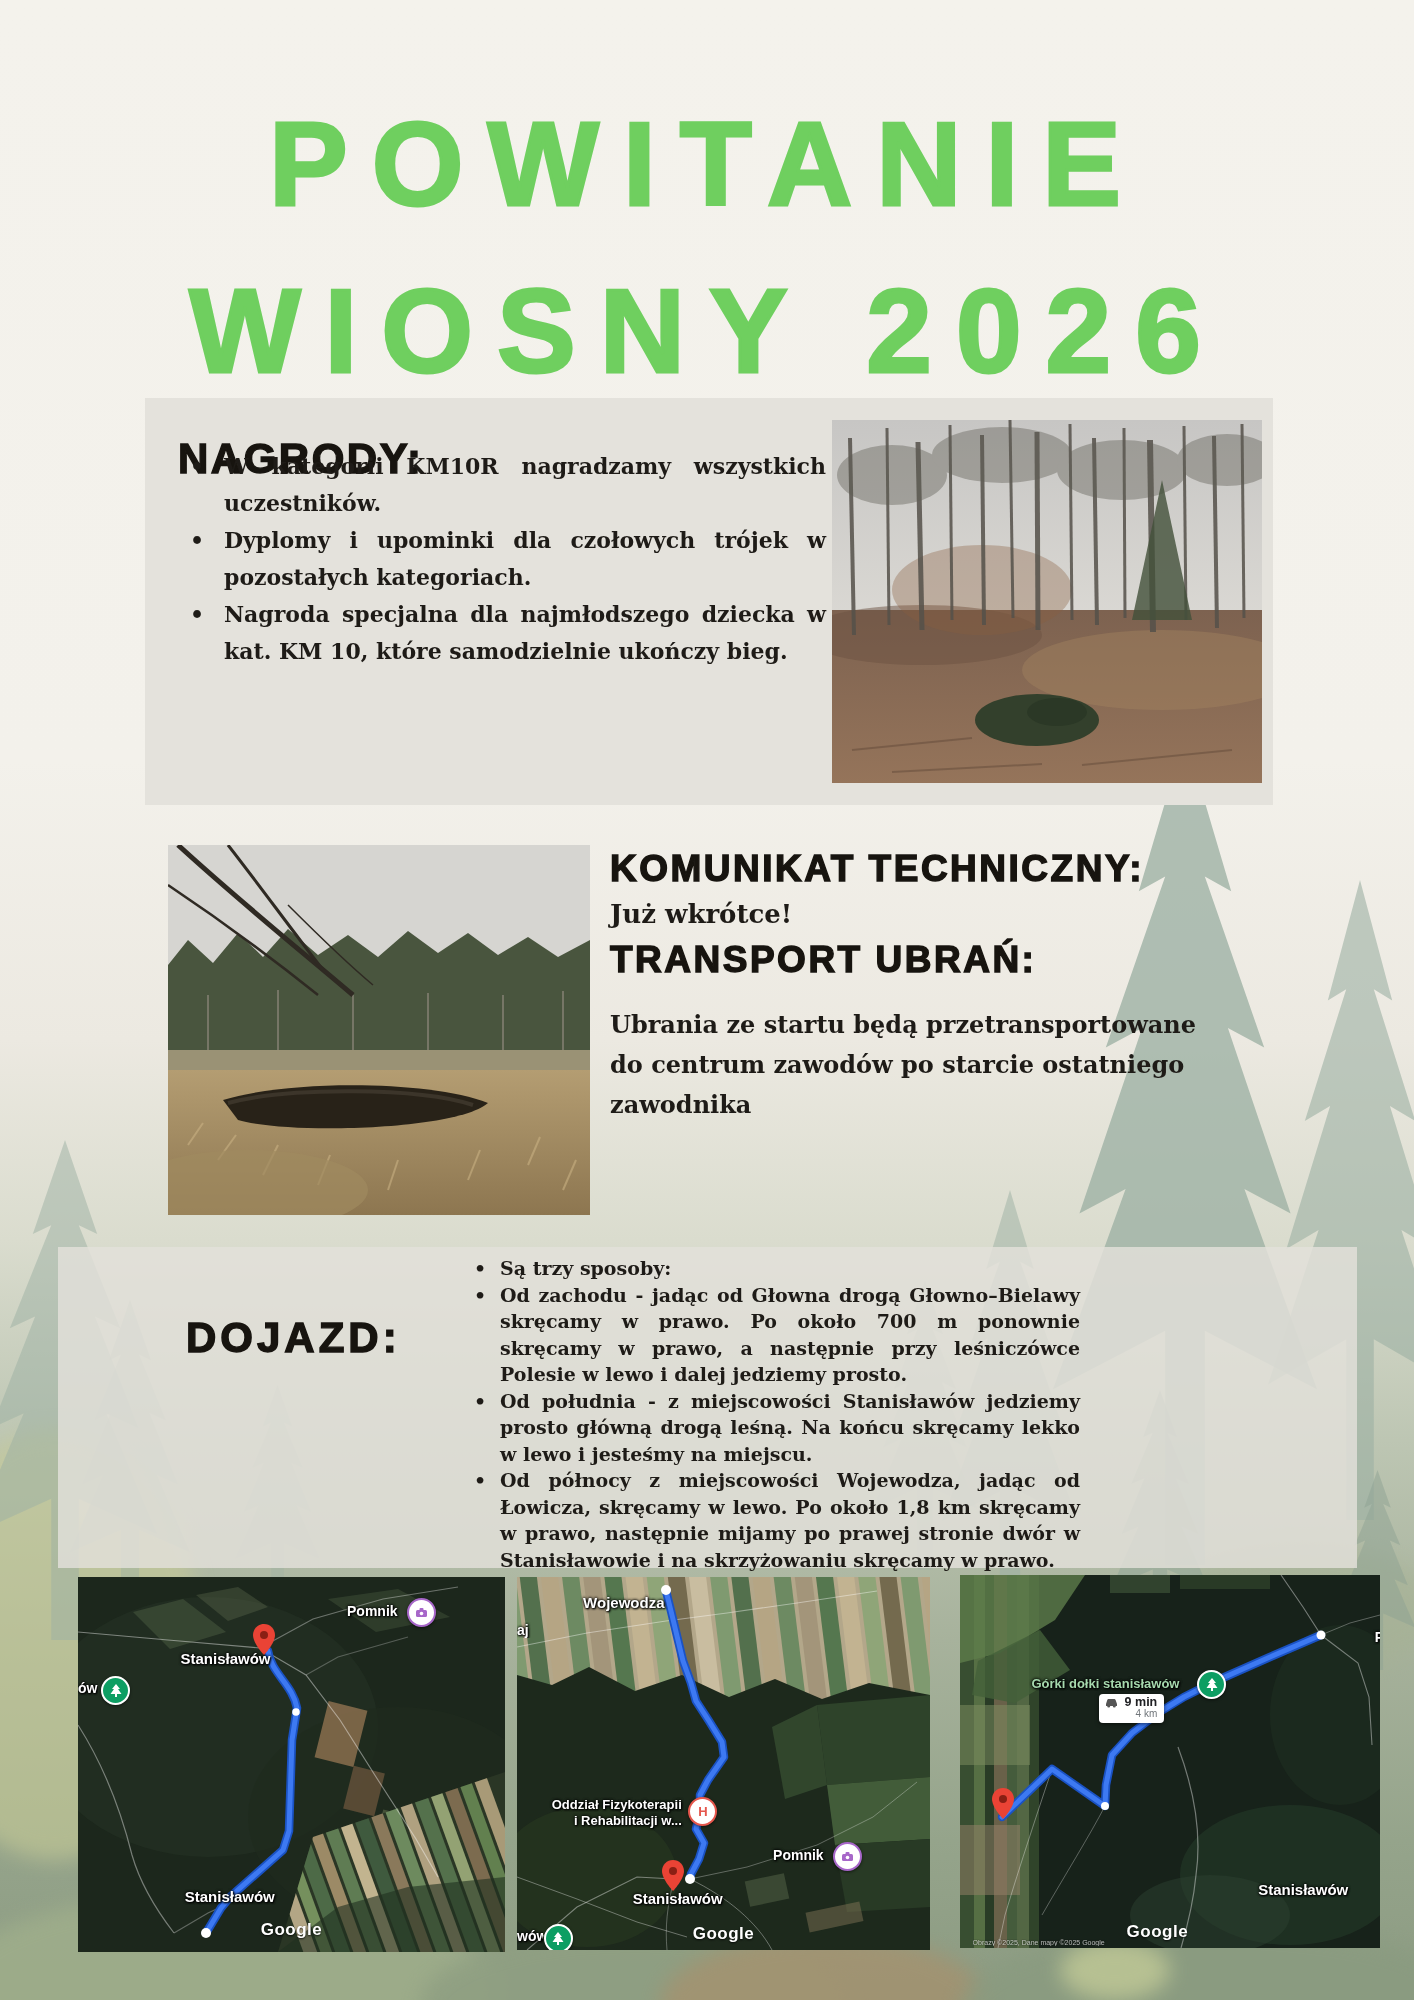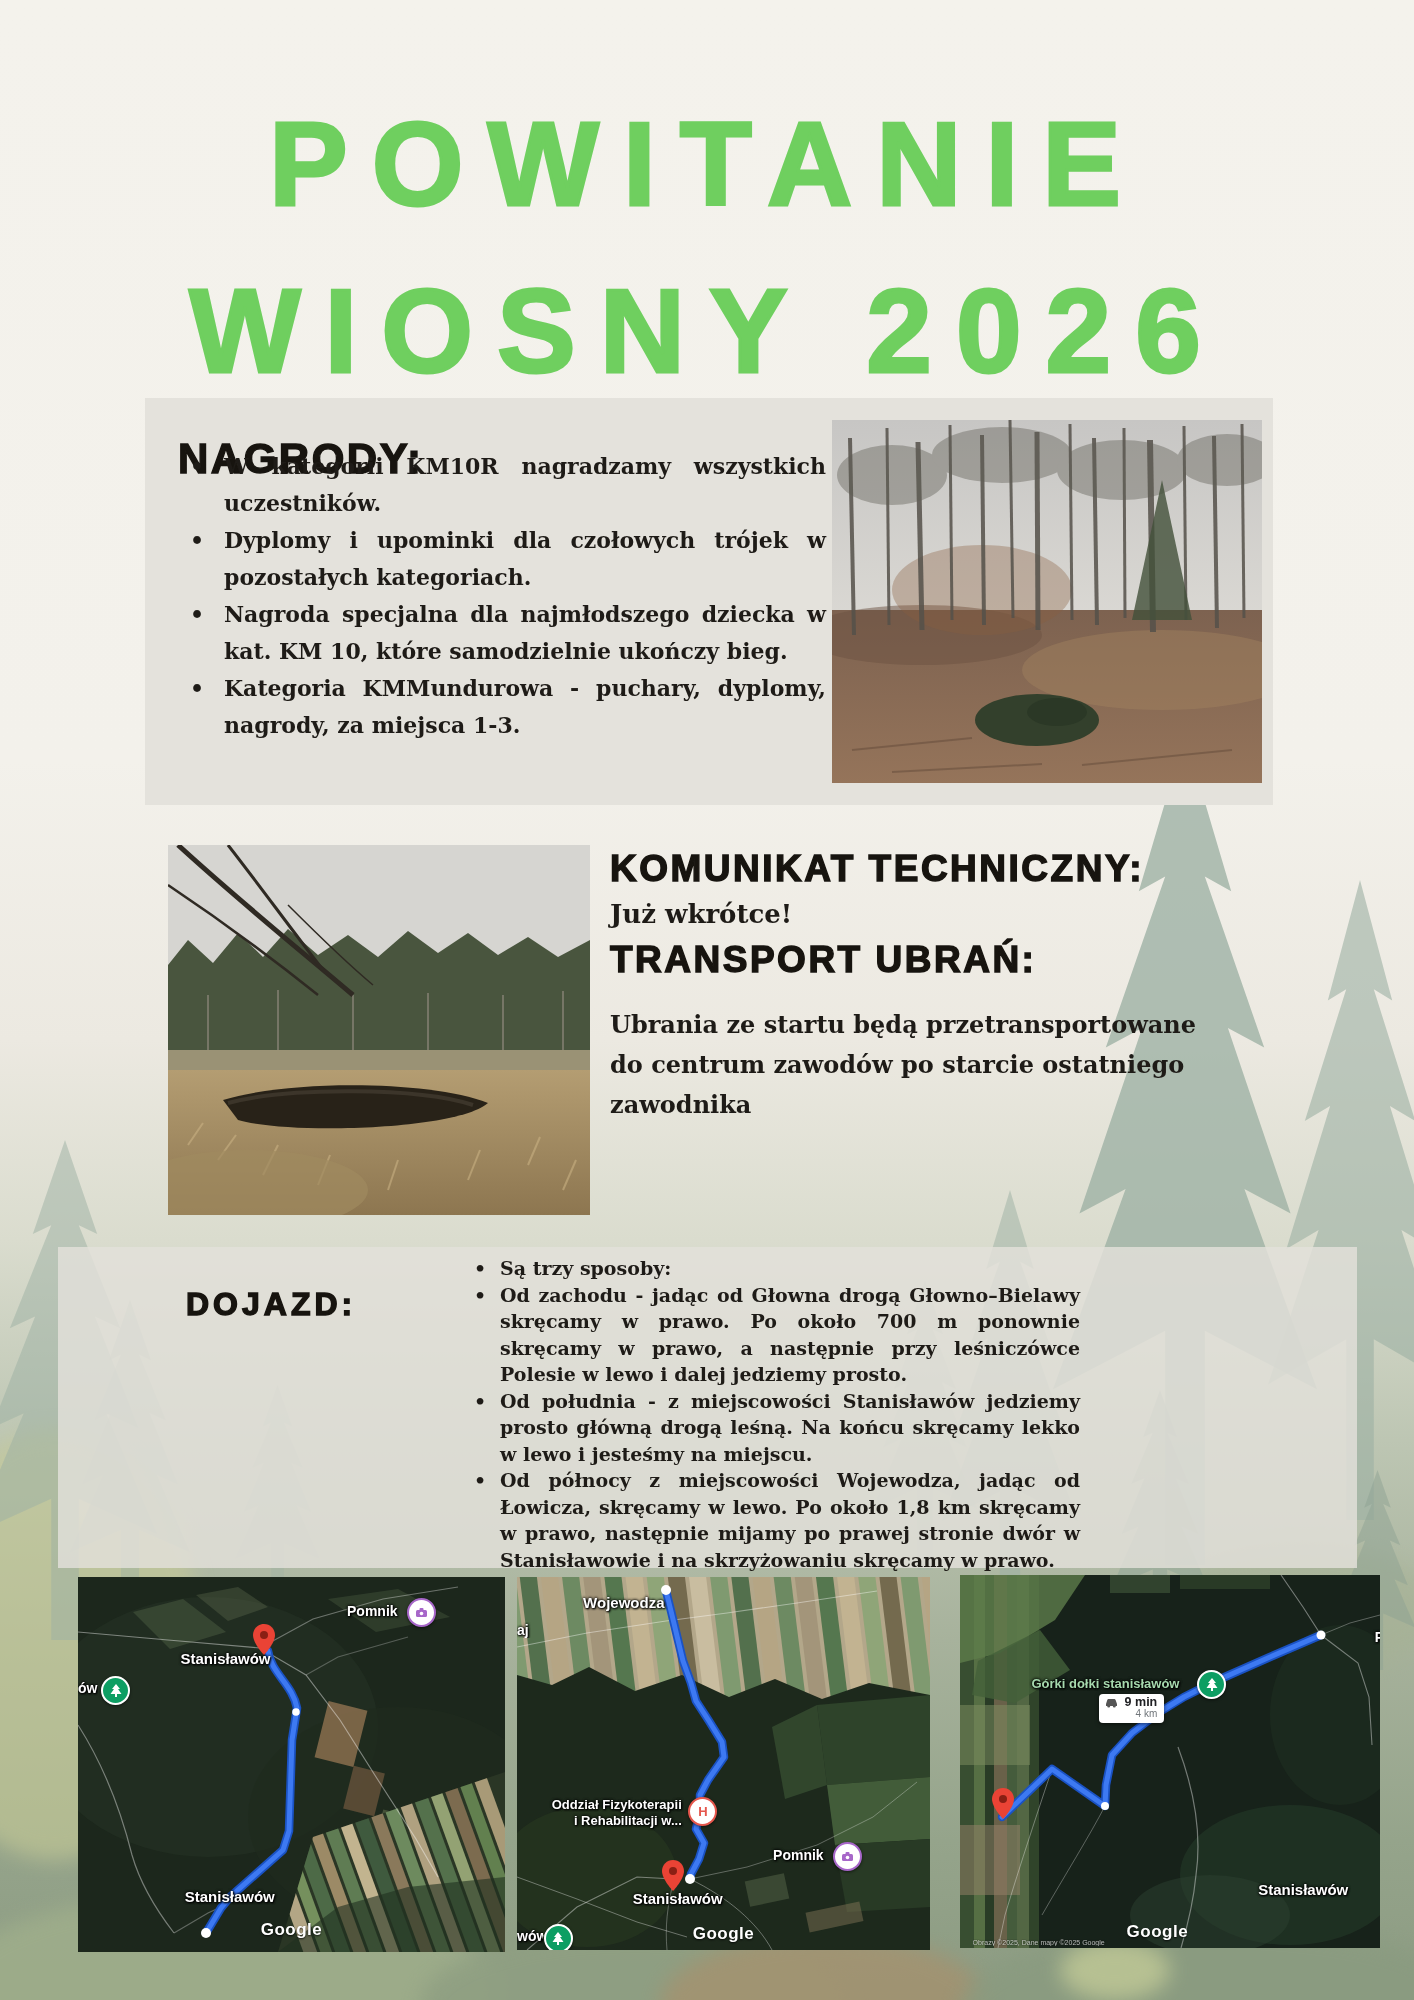--- a/index.html
+++ b/index.html
@@ -107,21 +107,20 @@
     <div class="title-line" style="top:96px">POWITANIE</div>
     <div class="title-line" style="top:263px">WIOSNY 2026</div>
   </header>
 
   <section class="panel nagrody">
     <h2 class="h-black" style="position:absolute;left:33px;top:2px;font-size:42px;">NAGRODY:</h2>
     <ul class="bullets nag-list slab">
       <li><span>W kategorii KM10R nagradzamy wszystkich uczestników.</span></li>
       <li><span>Dyplomy i upominki dla czołowych trójek  w pozostałych kategoriach.</span></li>
       <li><span>Nagroda specjalna dla najmłodszego dziecka w kat. KM 10, które samodzielnie ukończy bieg.</span></li>
-      <li><span>Kategoria KMMundurowa - puchary, dyplomy, nagrody, za miejsca 1-3.</span></li>
     </ul>
   </section>
 
   <figure class="photo" style="left:832px;top:420px;width:430px;height:363px;margin:0;">
     <svg viewBox="0 0 430 363" preserveAspectRatio="none">
       <defs>
         <linearGradient id="p1sky" x1="0" y1="0" x2="0" y2="1">
           <stop offset="0" stop-color="#c7c6c4"></stop>
             <stop offset="1" stop-color="#dbd9d4"></stop>
         </linearGradient>
@@ -212,21 +211,21 @@
 
   <div class="sec2-block" style="left:610px;top:848px;width:640px;">
     <h2 class="h-black" style="margin:0;font-size:37px;">KOMUNIKAT TECHNICZNY:</h2>
     <p class="slab" style="margin:9px 0 0 0;font-size:26px;">Już wkrótce!</p>
     <h2 class="h-black" style="margin:10px 0 0 0;font-size:37px;">TRANSPORT UBRAŃ:</h2>
     <p class="slab" style="margin:24px 0 0 0;font-size:24px;line-height:40px;">Ubrania ze startu będą przetransportowane</p>
     <p class="slab" style="margin:0;font-size:24px;line-height:40px;">do centrum zawodów po starcie ostatniego zawodnika</p>
   </div>
 
   <section class="panel dojazd">
-    <h2 class="h-black" style="position:absolute;left:128px;top:12px;font-size:32px;letter-spacing:4px;">DOJAZD:</h2>
+    <h2 class="h-black" style="position:absolute;left:128px;top:32px;font-size:42px;letter-spacing:4px;">DOJAZD:</h2>
     <ul class="bullets doj-list slab">
       <li><span>Są trzy sposoby:</span></li>
       <li><span>Od zachodu - jadąc od Głowna drogą Głowno–Bielawy skręcamy w prawo. Po około 700 m ponownie skręcamy w prawo, a następnie przy leśniczówce Polesie w lewo i dalej jedziemy prosto.</span></li>
       <li><span>Od południa - z miejscowości Stanisławów jedziemy prosto główną drogą leśną. Na końcu skręcamy lekko w lewo i jesteśmy na miejscu.</span></li>
       <li><span>Od północy z miejscowości Wojewodza, jadąc od Łowicza, skręcamy w lewo. Po około 1,8 km skręcamy w prawo, następnie mijamy po prawej stronie dwór w Stanisławowie i na skrzyżowaniu skręcamy w prawo.</span></li>
     </ul>
   </section>
 
   <div class="map" style="left:78px;top:1577px;width:427px;height:375px;">
     <svg class="terrain" viewBox="0 0 427 375" preserveAspectRatio="none">

